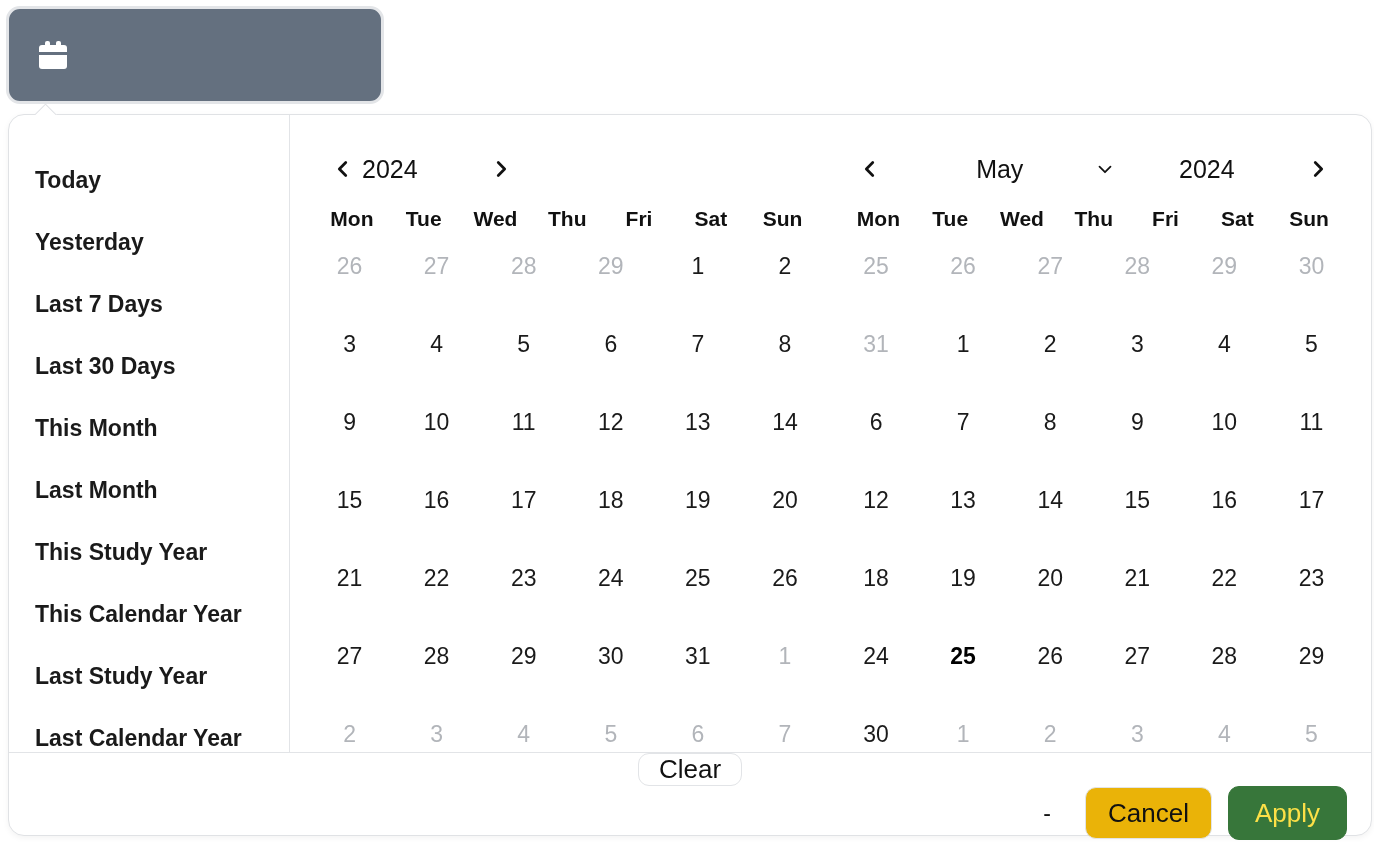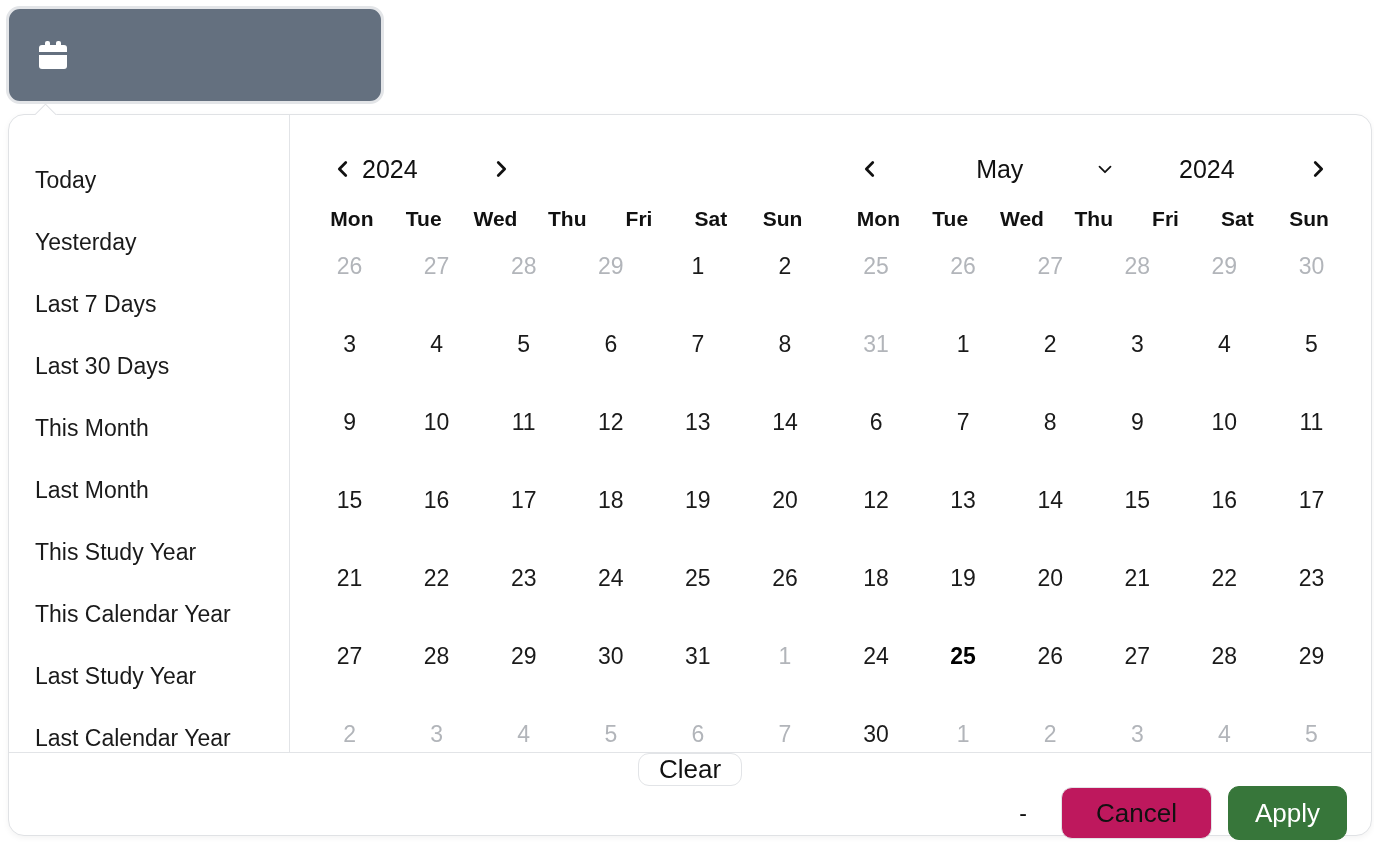--- a/index.html
+++ b/index.html
@@ -116,20 +116,21 @@
     display: flex;
   }
 
   
   #preset-sidebar {
     width: 281px;
     flex: 0 0 auto;
     border-right: 1px solid #e2e4e7;
     padding: 34px 0 0 0;
     box-sizing: border-box;
+    font-weight: bold;
   }
   .preset-item {
     height: 62px;
     display: flex;
     align-items: center;
     padding-left: 26px;
     font-size: 23px;
     color: #1a1a1a;
     cursor: pointer;
     white-space: nowrap;
@@ -267,31 +268,31 @@
     align-items: center;
     gap: 16px;
   }
   #range-display {
     font-size: 23px;
     color: #111111;
     margin-right: 18px;
   }
   #cancel-button {
     height: 52px;
-    padding: 0 34px;
-    background: #be185d;
+    padding: 0 22px;
+    background: #eab308;
     border: 1px solid #e2e4e7;
     color: #111111;
   }
   #apply-button {
     height: 54px;
     padding: 0 26px;
     background: #37763a;
     border: 1px solid #37763a;
-    color: #ffffff;
+    color: #fde047;
   }
 </style>
 </head>
 <body>
 
 <div id="trigger-button">
   <span class="cal-icon">
     <span class="tab l"></span>
     <span class="tab r"></span>
     <span class="body"></span>

